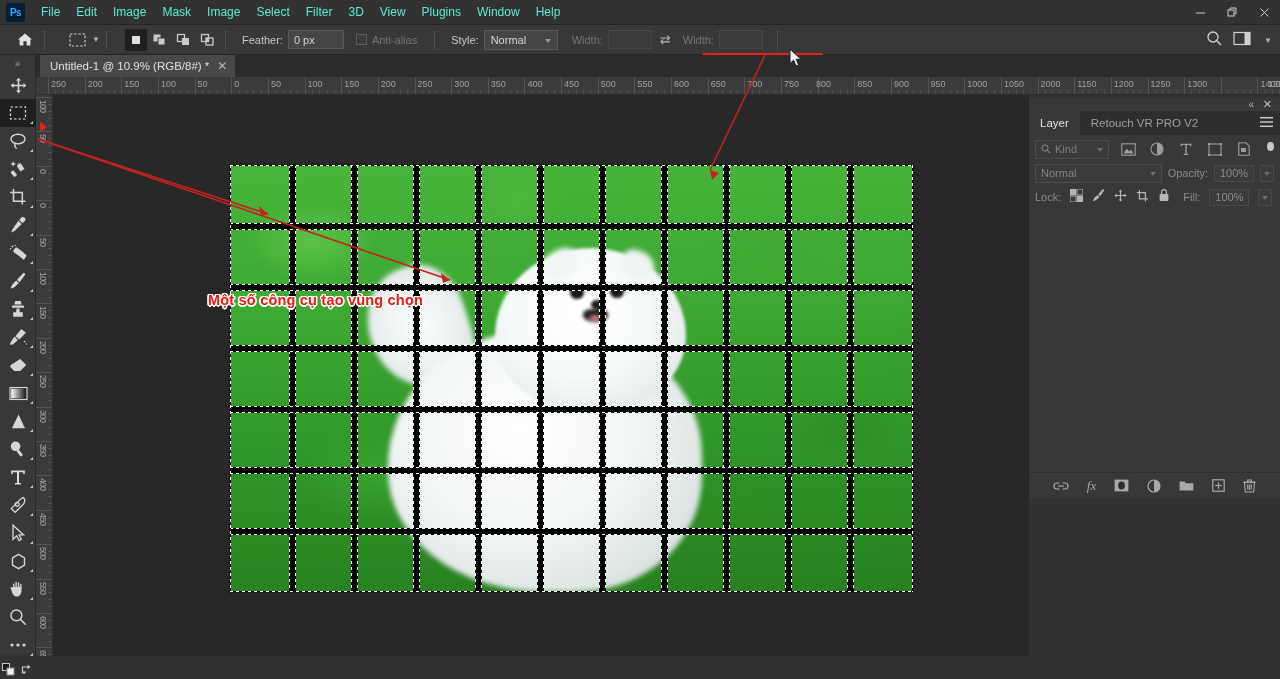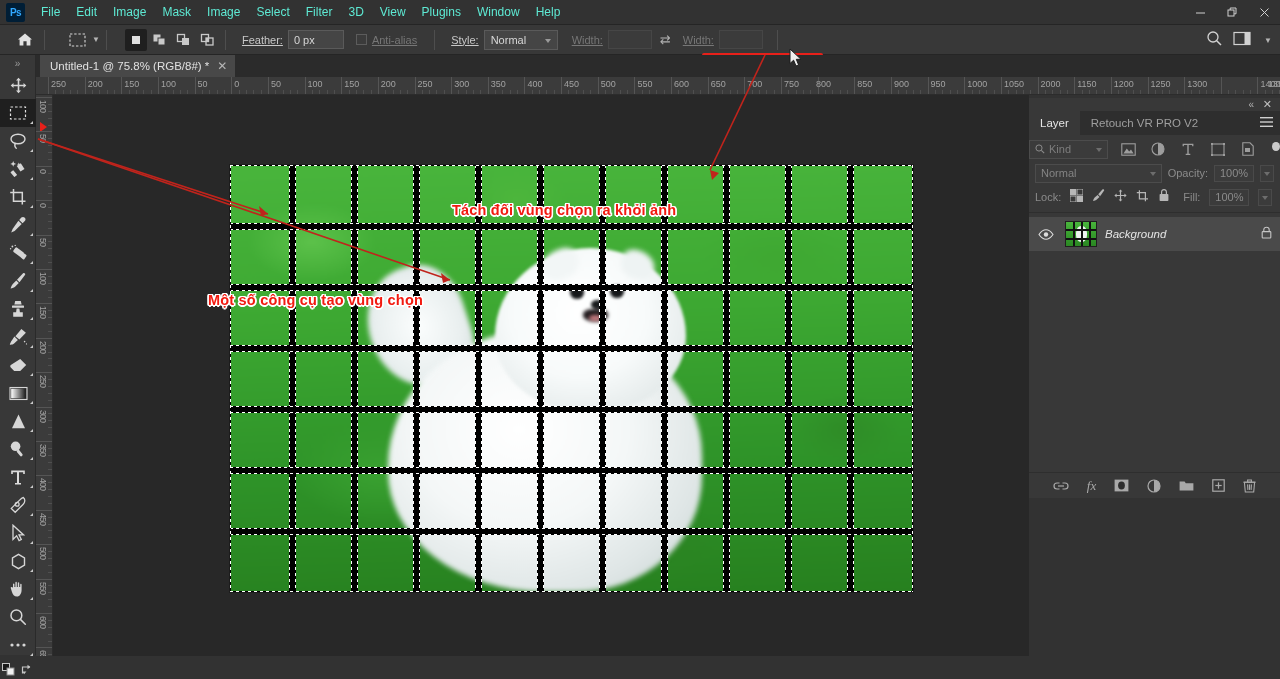--- a/index.html
+++ b/index.html
@@ -42,21 +42,21 @@
   .ob-sep { width: 1px; height: 20px; background: #4e4e4e; margin: 0 6px; }
   .home-ico { width: 26px; height: 26px; display: flex; align-items: center; justify-content: center; margin-left: 12px;}
   .tool-preview {
     width: 24px; height: 22px; display:flex; align-items:center; justify-content:center;
     margin-left: 14px;
   }
   .mini-caret { font-size: 8px; color: #b4b4b4; margin-left: 3px; }
   .selbtns { display: flex; margin-left: 12px; gap: 2px; }
   .selbtn { width: 22px; height: 22px; display: flex; align-items: center; justify-content: center; border-radius: 2px; }
   .selbtn.active { background: #1f1f1f; }
-  .ob-label { font-size: 11px; color: #c8c8c8; margin-left: 10px; margin-right: 5px; text-decoration: underline; }
+  .ob-label { font-size: 11px; color: #c8c8c8; margin-left: 10px; margin-right: 5px; }
   .ob-label.dim { color: #767676; }
   .ob-field {
     background: #454545; border: 1px solid #5a5a5a; height: 19px; color: #d6d6d6;
     font-size: 11px; padding: 0 5px; display: flex; align-items: center;
   }
   .ob-field.dim { background: #3b3b3b; border-color: #464646; color: #6f6f6f; }
   .ob-select {
     background: #454545; border: 1px solid #5a5a5a; height: 20px; color: #d6d6d6;
     font-size: 11px; padding: 0 18px 0 6px; display: flex; align-items: center;
     position: relative; min-width: 74px;
@@ -220,21 +220,21 @@
     background: #383838;
   }
   .panel-top { height: 13px; position: relative; background:#383838; }
   .panel-collapse { position: absolute; right: 26px; top: 1px; color: #b0b0b0; font-size: 10px; }
   .panel-close { position: absolute; right: 8px; top: 0px; color: #c0c0c0; font-size: 11px; }
   .panel-tabs { height: 24px; display: flex; align-items: stretch; background: #2e2e2e; position: relative; }
   .ptab { display: flex; align-items: center; padding: 0 11px; font-size: 11.5px; color: #9f9f9f; }
   .ptab.active { background: #383838; color: #e4e4e4; }
   .pmenu { position: absolute; right: 7px; top: 6px; color: #cfcfcf; font-size: 13px; line-height: 11px; }
   .panel-body { background: #383838; padding-top: 2px; }
-  .filter-row { height: 24px; display: flex; align-items: center; padding: 0 0; gap: 10px; }
+  .filter-row { height: 24px; display: flex; align-items: center; padding: 0 6px; gap: 10px; }
   .kind-sel {
     width: 92px; height: 19px; background: #3b3b3b; border: 1px solid #4c4c4c;
     display: flex; align-items: center; gap: 4px; padding: 0 5px; position: relative;
   }
   .kind-sel .t { font-size: 11px; color: #7d7d7d; }
   .kind-sel::after { content:""; position:absolute; right:5px; top:7px;
     border-left:3.5px solid transparent; border-right:3.5px solid transparent; border-top:4px solid #6d6d6d; }
   .fico { width: 24px; height: 20px; display: flex; align-items: center; justify-content: center; }
   .toggle-dot { width: 9px; height: 9px; border-radius: 50%; background: #c9c9c9; margin-left: 4px; margin-bottom: 6px;}
   .blend-row { height: 24px; display: flex; align-items: center; padding: 0 6px; gap: 6px; }
@@ -401,21 +401,21 @@
           <rect x="1" y="1.5" width="16" height="12" fill="none" stroke="#d2d2d2" stroke-width="1.2"></rect>
           <rect x="11.5" y="1.5" width="5.5" height="12" fill="#d2d2d2"></rect>
         </svg>
       </span>
       <span class="mini-caret">▼</span>
     </div>
   </div>
 
   <div class="tabstrip">
     <div class="doctab">
-      <span class="title">Untitled-1 @ 75.8% (RGB/8#) *</span>
+      <span class="title">Untitled-1 @ 10.9% (RGB/8#) *</span>
       <span class="x">✕</span>
     </div>
   </div>
 
   <div class="toolbar">
     <div class="tb-grip">»</div>
 
     <div class="tool">
       <svg width="17" height="17" viewBox="0 0 17 17" fill="#d6d6d6">
         <path d="M8.5 0.7 L11 3.5 L9.3 3.5 L9.3 7.7 L13.5 7.7 L13.5 6 L16.3 8.5 L13.5 11 L13.5 9.3 L9.3 9.3 L9.3 13.5 L11 13.5 L8.5 16.3 L6 13.5 L7.7 13.5 L7.7 9.3 L3.5 9.3 L3.5 11 L0.7 8.5 L3.5 6 L3.5 7.7 L7.7 7.7 L7.7 3.5 L6 3.5 Z"></path>
@@ -984,21 +984,20 @@
           <div class="ant-h" style="top: 307.5px;"></div>
           <div class="grow" style="top: 362.5px; height: 7px;"></div>
           <div class="ant-h" style="top: 362.5px;"></div>
           <div class="ant-h" style="top: 368.5px;"></div>
           <div class="ant-h" style="top: 0px;"></div>
           <div class="ant-h" style="bottom: 0px;"></div>
           <div class="ant-v" style="left: 0px;"></div>
           <div class="ant-v" style="right: 0px;"></div>
         </div>
 
-      <div class="anno" style="left:222px; top:37px;">Tách đối vùng chọn ra khỏi ảnh</div>
       <div class="anno" style="left:-22px; top:127px;">Một số công cụ tạo vùng chọn</div>
     </div>
   </div>
 
   <svg class="arrow-svg" width="1280" height="679">
     <g stroke="#c0241c" stroke-width="1.6" fill="none">
       <line x1="38" y1="139" x2="268" y2="214"></line>
       <line x1="38" y1="139" x2="450" y2="280"></line>
       <line x1="765" y1="55" x2="710" y2="170"></line>
     </g>
@@ -1113,45 +1112,20 @@
           <svg width="12" height="14" viewBox="0 0 12 14" fill="#b6b6b6">
               <path d="M3 6 L3 4 C3 2.3 4.3 1 6 1 C7.7 1 9 2.3 9 4 L9 6 L7.8 6 L7.8 4 C7.8 3 7 2.2 6 2.2 C5 2.2 4.2 3 4.2 4 L4.2 6 Z"></path>
               <rect x="1.6" y="6" width="8.8" height="7" rx="0.8"></rect>
             </svg>
         </span>
         <span class="p-label" style="margin-left:4px;">Fill:</span>
         <div class="p-val">100%</div>
         <div class="p-caret"></div>
       </div>
 
-      <div class="layer-list">
-        <div class="layer-row">
-          <div class="eye-cell">
-            <svg width="16" height="11" viewBox="0 0 16 11" fill="none" stroke="#dcdcdc" stroke-width="1.1">
-              <path d="M1 5.5 C3.4 2 5.6 0.8 8 0.8 C10.4 0.8 12.6 2 15 5.5 C12.6 9 10.4 10.2 8 10.2 C5.6 10.2 3.4 9 1 5.5 Z"></path>
-              <circle cx="8" cy="5.5" r="2.2" fill="#dcdcdc" stroke="none"></circle>
-            </svg>
-          </div>
-          <div class="thumb">
-            <div class="tdog"></div>
-            <div class="tg" style="left:0;top:7px;width:32px;height:1.6px;"></div>
-            <div class="tg" style="left:0;top:16px;width:32px;height:1.6px;"></div>
-            <div class="tg" style="left:7px;top:0;width:1.6px;height:26px;"></div>
-            <div class="tg" style="left:15px;top:0;width:1.6px;height:26px;"></div>
-            <div class="tg" style="left:23px;top:0;width:1.6px;height:26px;"></div>
-          </div>
-          <div class="layer-name">Background</div>
-          <span>
-            <svg width="11" height="13" viewBox="0 0 11 13" fill="none" stroke="#c5c5c5" stroke-width="1.1">
-              <path d="M2.8 5.6 L2.8 3.8 C2.8 2.3 3.9 1.2 5.5 1.2 C7.1 1.2 8.2 2.3 8.2 3.8 L8.2 5.6"></path>
-              <rect x="1.2" y="5.6" width="8.6" height="6.4" rx="0.7"></rect>
-            </svg>
-          </span>
-        </div>
-      </div>
     </div>
 
     <div class="panel-footer">
       <span class="pf-ico">
         <svg width="16" height="10" viewBox="0 0 16 10" fill="none" stroke="#a9a9a9" stroke-width="1.2">
           <path d="M6.5 2 L4 2 C2.3 2 1 3.3 1 5 C1 6.7 2.3 8 4 8 L6.5 8"></path>
           <path d="M9.5 2 L12 2 C13.7 2 15 3.3 15 5 C15 6.7 13.7 8 12 8 L9.5 8"></path>
           <line x1="5" y1="5" x2="11" y2="5"></line>
         </svg>
       </span>

